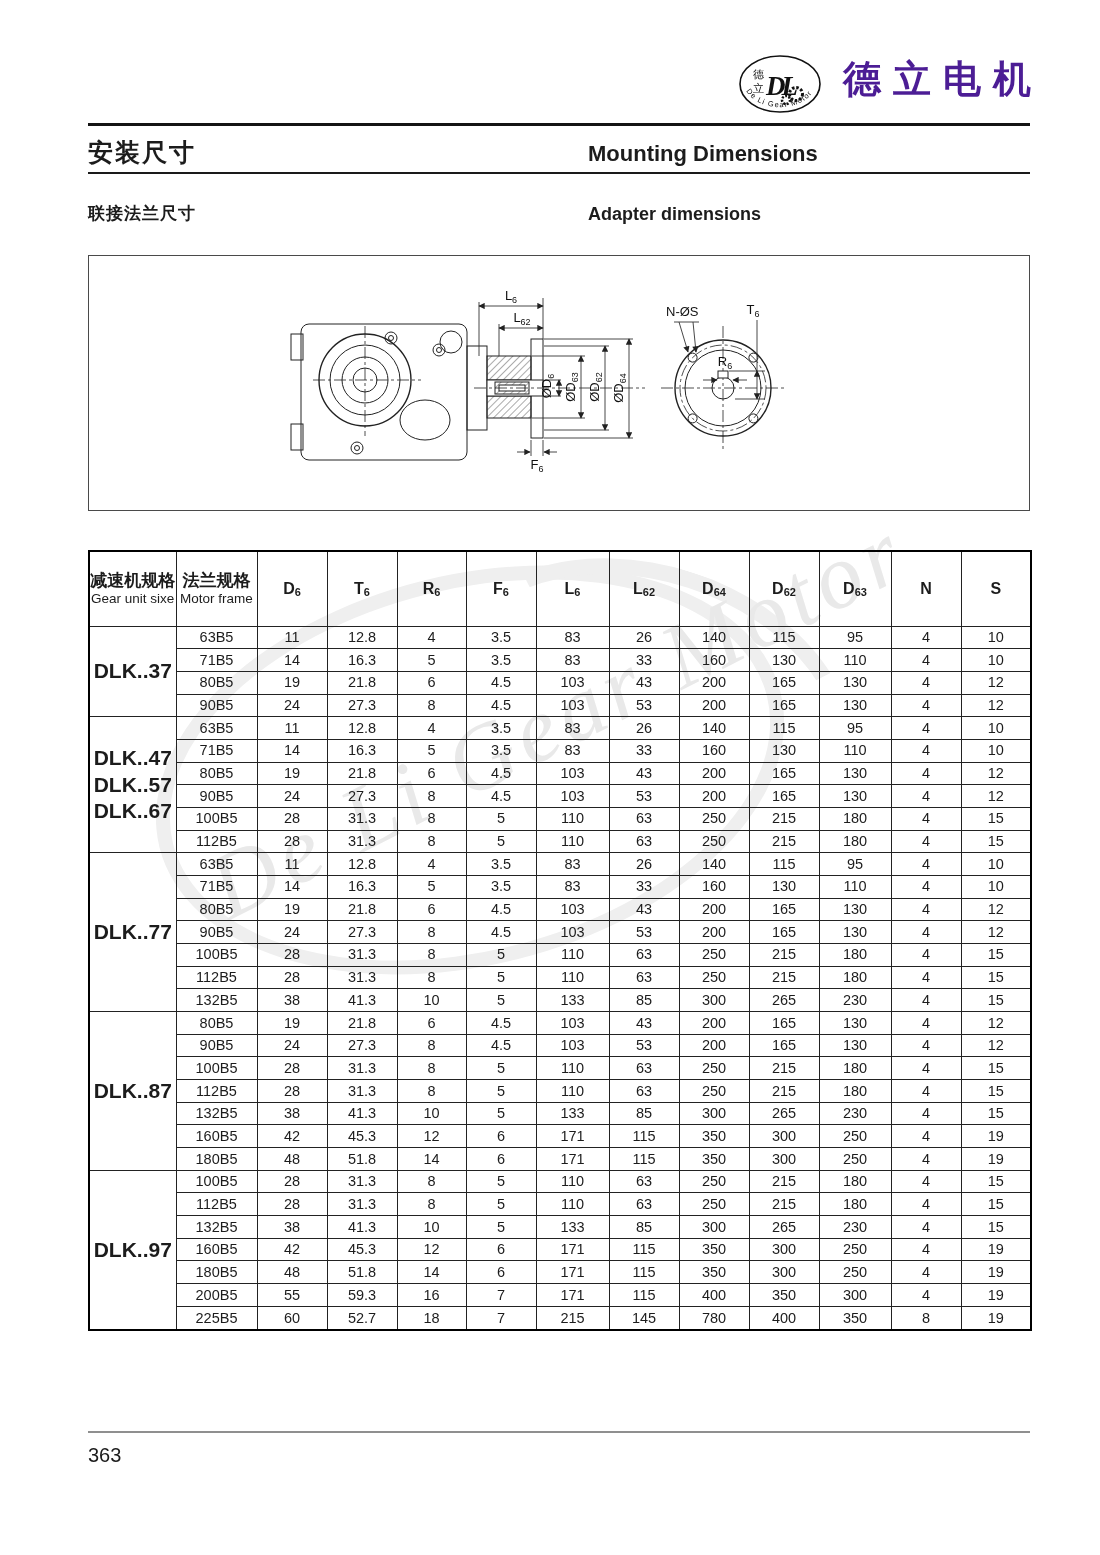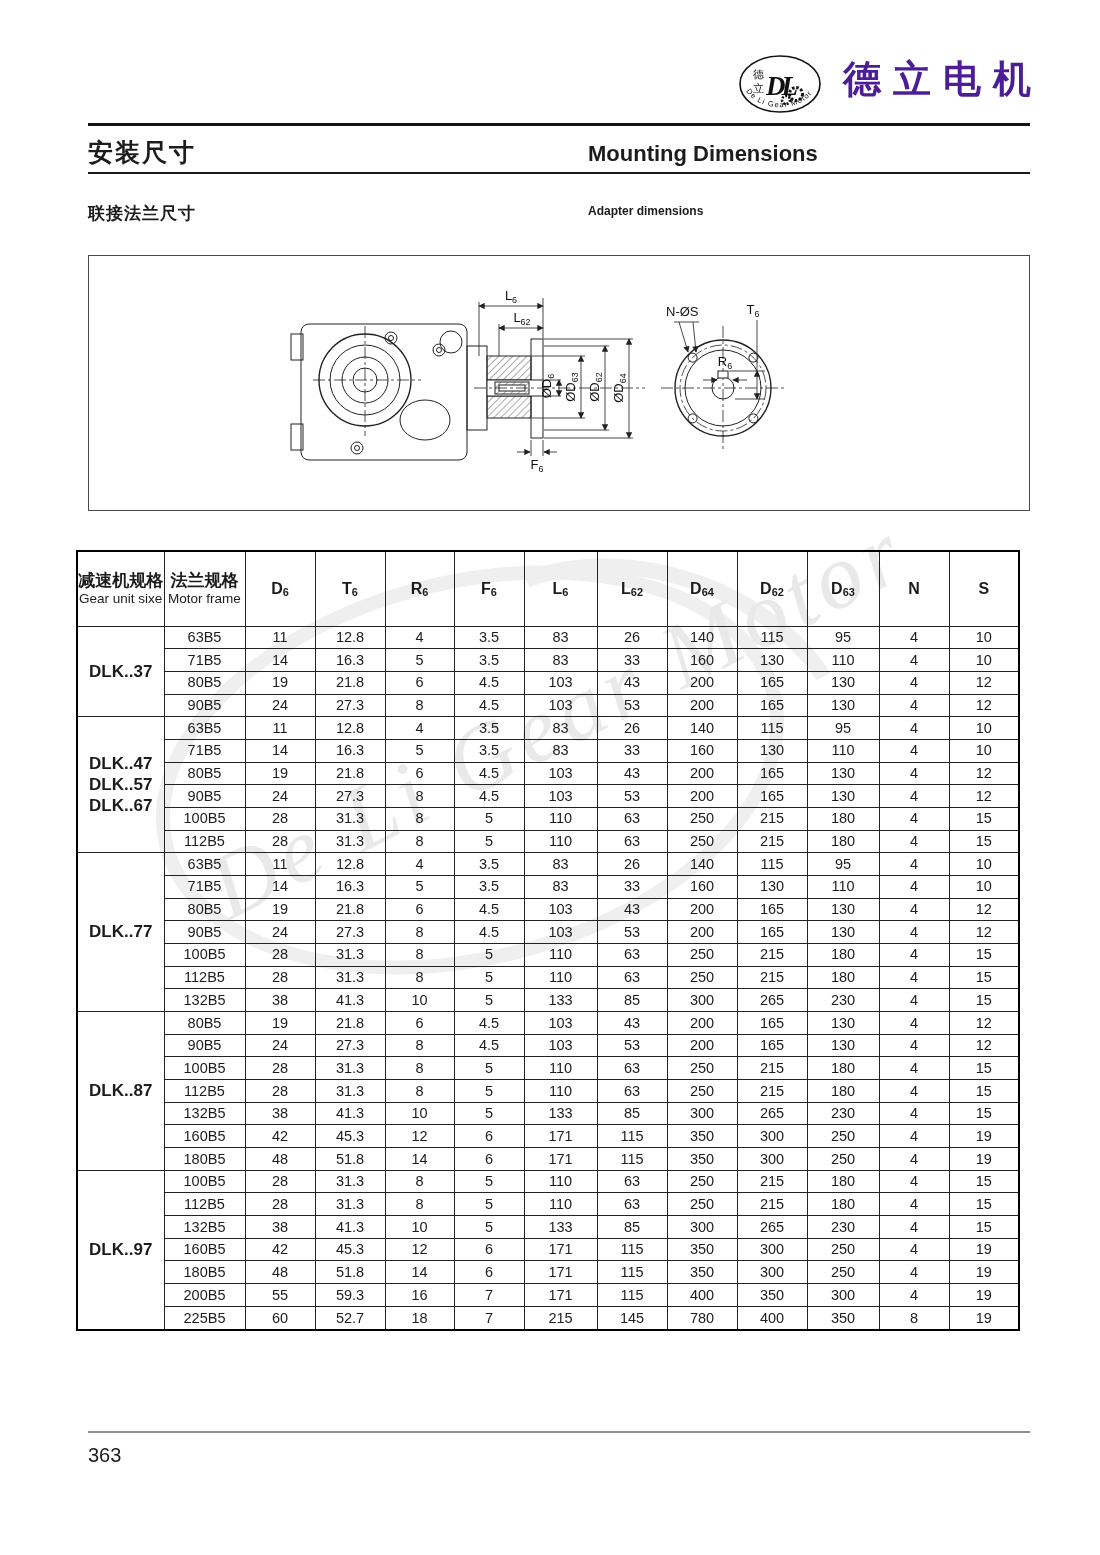--- a/index.html
+++ b/index.html
@@ -11,48 +11,48 @@
   .logo-svg { position:absolute; left:736px; top:50px; }
   .brand-name { position:absolute; left:843px; top:54px; font-family:"Liberation Serif","DejaVu Serif",serif;
                 font-size:38px; font-weight:700; letter-spacing:12px; white-space:nowrap; color:#4c1d95; }
   .header-rule { position:absolute; left:88px; top:123px; width:942px; height:3px; background:#141414; }
 
   
   .title-zh { position:absolute; left:88px; top:136px; font-size:25px; font-weight:600; letter-spacing:2px; }
   .title-en { position:absolute; left:588px; top:141px; font-size:22px; font-weight:700; }
   .title-rule { position:absolute; left:88px; top:172px; width:942px; height:2px; background:#1a1a1a; }
   .sub-zh { position:absolute; left:88px; top:202px; font-size:17px; font-weight:700; letter-spacing:1px; }
-  .sub-en { position:absolute; left:588px; top:204px; font-size:12px; font-weight:700; }
+  .sub-en { position:absolute; left:588px; top:204px; font-size:18px; font-weight:700; }
 
   
   .diagram-panel { position:absolute; left:88px; top:255px; width:942px; height:256px; border:1px solid #4a4a4a; background:#fff; z-index:2; }
   .dlabel { font-size:13px; fill:#111; }
   .dsub  { font-size:9px; fill:#111; }
   .cl { stroke-dasharray:12 3 3 3; stroke-width:0.8; }
 
   
   .wm { position:absolute; z-index:0; pointer-events:none; }
   .wm-ellipse { left:150px; top:575px; width:640px; height:390px; border:14px solid #efefef; border-radius:50%; transform:rotate(-14deg); }
   .wm-arc { left:430px; top:565px; width:430px; height:310px; border:16px solid #efefef; border-color:#efefef transparent transparent transparent; border-radius:50%; transform:rotate(18deg); }
   .wm-text { left:215px; top:840px; font-family:"Liberation Serif","DejaVu Serif",serif; font-style:italic;
              font-size:92px; letter-spacing:6px; color:#e9e9e9; white-space:nowrap;
              transform:rotate(-27deg); transform-origin:left center; }
 
   
-  .table-wrap { position:absolute; left:76px; top:550px; width:942px; z-index:1; }
+  .table-wrap { position:absolute; left:88px; top:550px; width:942px; z-index:1; }
   table.dims { border-collapse:collapse; table-layout:fixed; width:942px; height:781px; background:transparent; }
   table.dims th, table.dims td { border:1px solid #222; text-align:center; vertical-align:middle; padding:0; }
   table.dims { border:2px solid #000; }
   thead tr { height:75px; }
   .th-zh { font-size:17px; font-weight:700; line-height:1.25; }
   .th-en { font-size:13.5px; font-weight:400; line-height:1.25; }
   th { font-size:16px; font-weight:700; background:transparent; }
   .th-sub { font-size:11px; font-weight:700; vertical-align:-2px; }
   td { font-size:14.5px; line-height:1; }
-  td.group-cell { font-size:17px; font-weight:700; line-height:1.25;margin-top:28px; }
+  td.group-cell { font-size:21px; font-weight:700; line-height:1.25;margin-top:28px; }
 
   
   .footer-rule { position:absolute; left:88px; top:1431px; width:942px; height:2px; background:#8f8f8f; }
   .page-number { position:absolute; left:88px; top:1444px; width:942px; font-size:20px; }
 </style>
 </head>
 <body>
 
 <div id="page">
 

